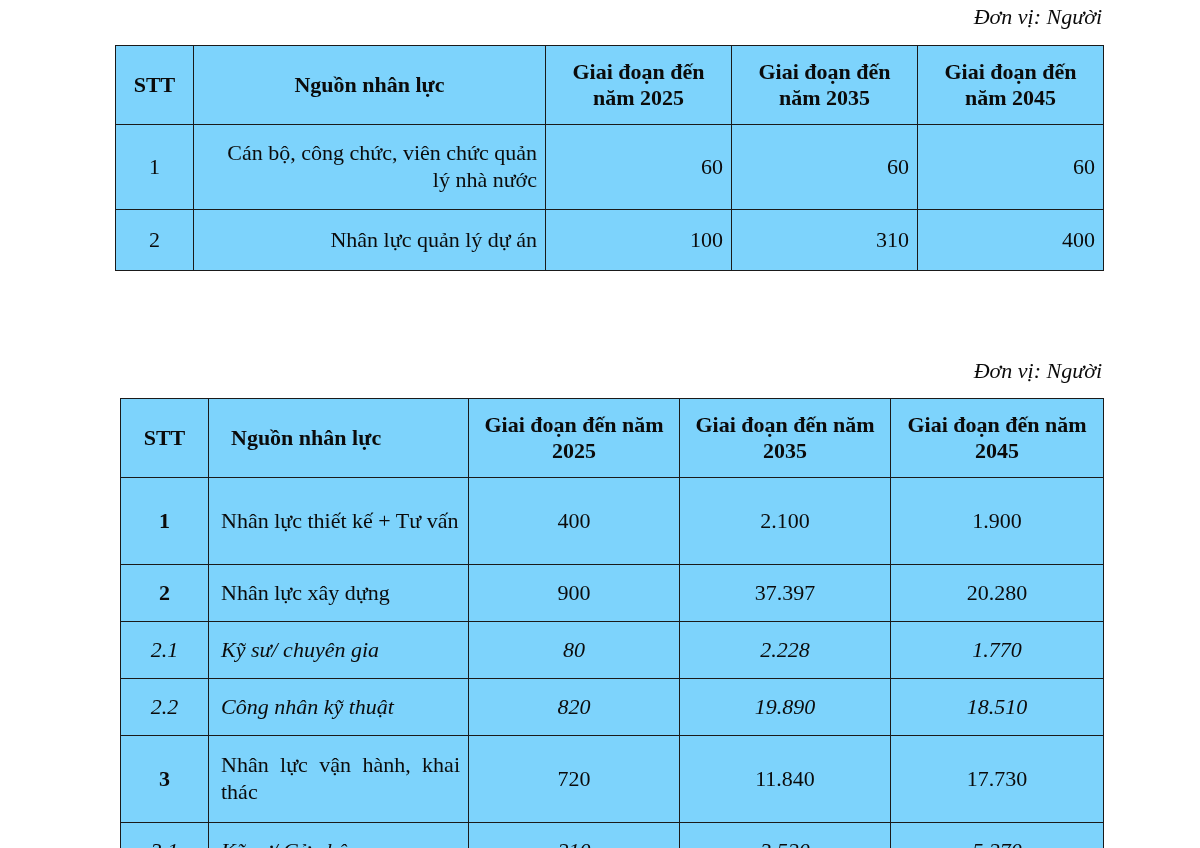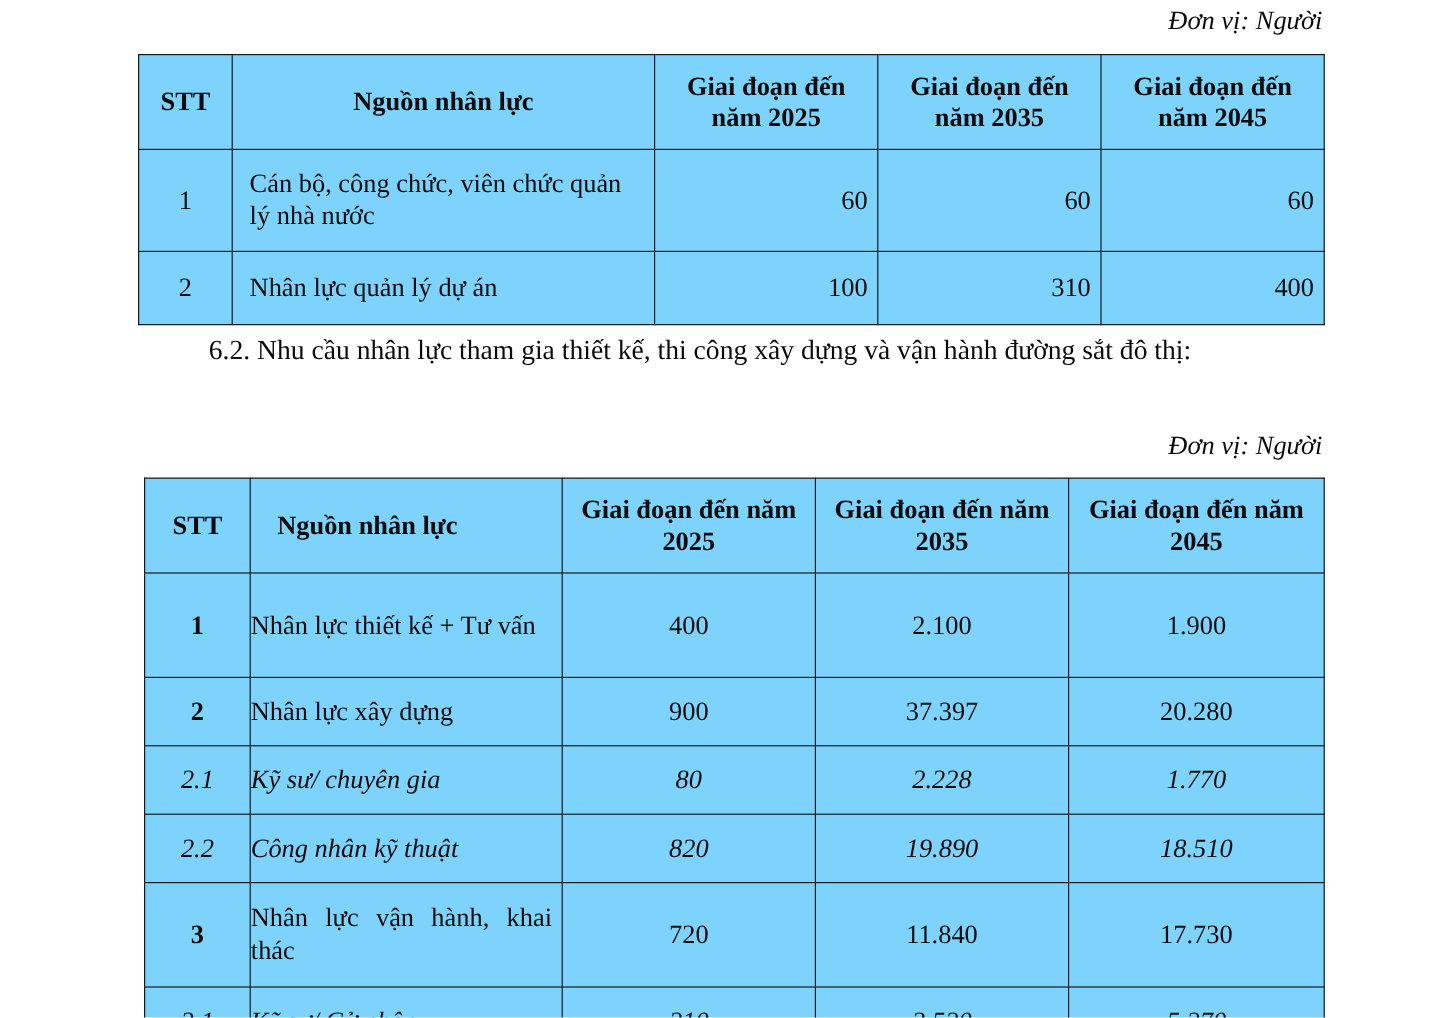--- a/index.html
+++ b/index.html
@@ -65,21 +65,21 @@
     left: 115px;
     top: 45px;
     width: 988px;
   }
   #table-needs-management col.c-stt   { width: 78px; }
   #table-needs-management col.c-name  { width: 352px; }
   #table-needs-management col.c-year  { width: 186px; }
   #table-needs-management .r-head td { height: 68px; }
   #table-needs-management .hdr-name { text-align: center; }
   #table-needs-management .cell-stt  { text-align: center; }
-  #table-needs-management .cell-name { text-align: left; padding-left: 14px; }
+  #table-needs-management .cell-name { text-align: right; padding-left: 14px; }
   #table-needs-management .cell-num  { text-align: right; }
   #table-needs-management .row-tall td { height: 74px; }
   #table-needs-management .row-short td { height: 50px; }
 
   
   .body-paragraph {
     position: absolute;
     left: 112px;
     top: 276px;
     width: 986px;
@@ -96,21 +96,21 @@
     top: 398px;
     width: 983px;
   }
   #table-needs-design-build-operate col.c-stt  { width: 88px; }
   #table-needs-design-build-operate col.c-name { width: 260px; }
   #table-needs-design-build-operate col.c-year { width: 211px; }
   #table-needs-design-build-operate col.c-year3 { width: 213px; }
   #table-needs-design-build-operate .r-head td { height: 68px; }
   #table-needs-design-build-operate .hdr-name { text-align: left; padding-left: 22px; }
   #table-needs-design-build-operate .cell-stt  { text-align: center; font-weight: bold; }
-  #table-needs-design-build-operate .cell-name { text-align: justify; text-align-last: left; padding-left: 0; }
+  #table-needs-design-build-operate .cell-name { text-align: justify; text-align-last: left; padding-left: 12px; }
   #table-needs-design-build-operate .cell-num  { text-align: center; }
   #table-needs-design-build-operate .row-tall td { height: 76px; }
   #table-needs-design-build-operate .row-short td { height: 46px; }
 
   
   #table-needs-design-build-operate .row-sub td { font-style: italic; }
   #table-needs-design-build-operate .row-sub .cell-stt { font-weight: normal; }
 
   
   .just-2 { text-align: justify; text-align-last: left; }
@@ -148,21 +148,20 @@
       <tr class="row-short">
         <td class="cell-stt">2</td>
         <td class="cell-name">Nhân lực quản lý dự án</td>
         <td class="cell-num">100</td>
         <td class="cell-num">310</td>
         <td class="cell-num">400</td>
       </tr>
     </tbody>
   </table>
 
-  <div class="body-paragraph">6.2. Nhu cầu nhân lực tham gia thiết kế, thi công xây dựng và vận hành đường sắt đô thị:</div>
 
   <div class="unit-caption unit-caption-2">Đơn vị: Người</div>
 
   <table class="doc-table" id="table-needs-design-build-operate">
     <colgroup>
       <col class="c-stt">
         <col class="c-name">
         <col class="c-year">
         <col class="c-year">
         <col class="c-year3">

